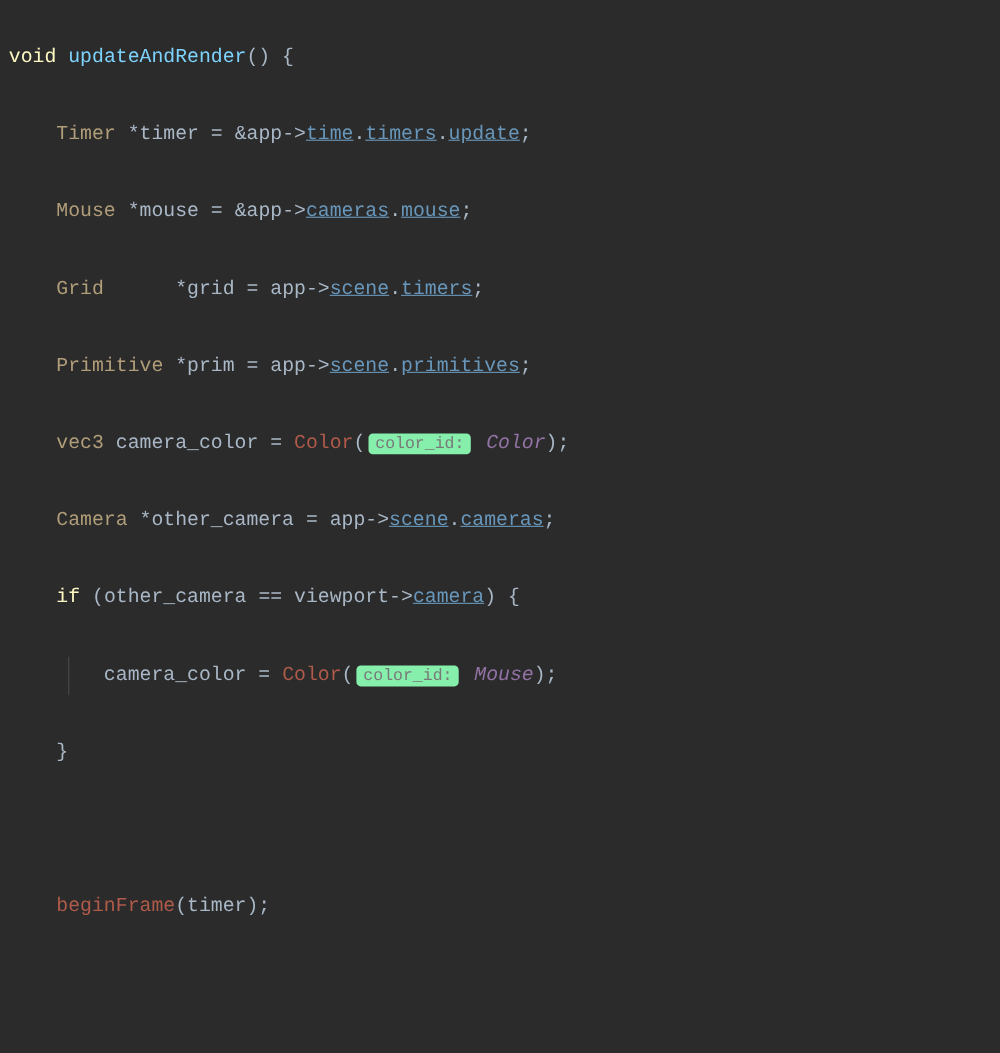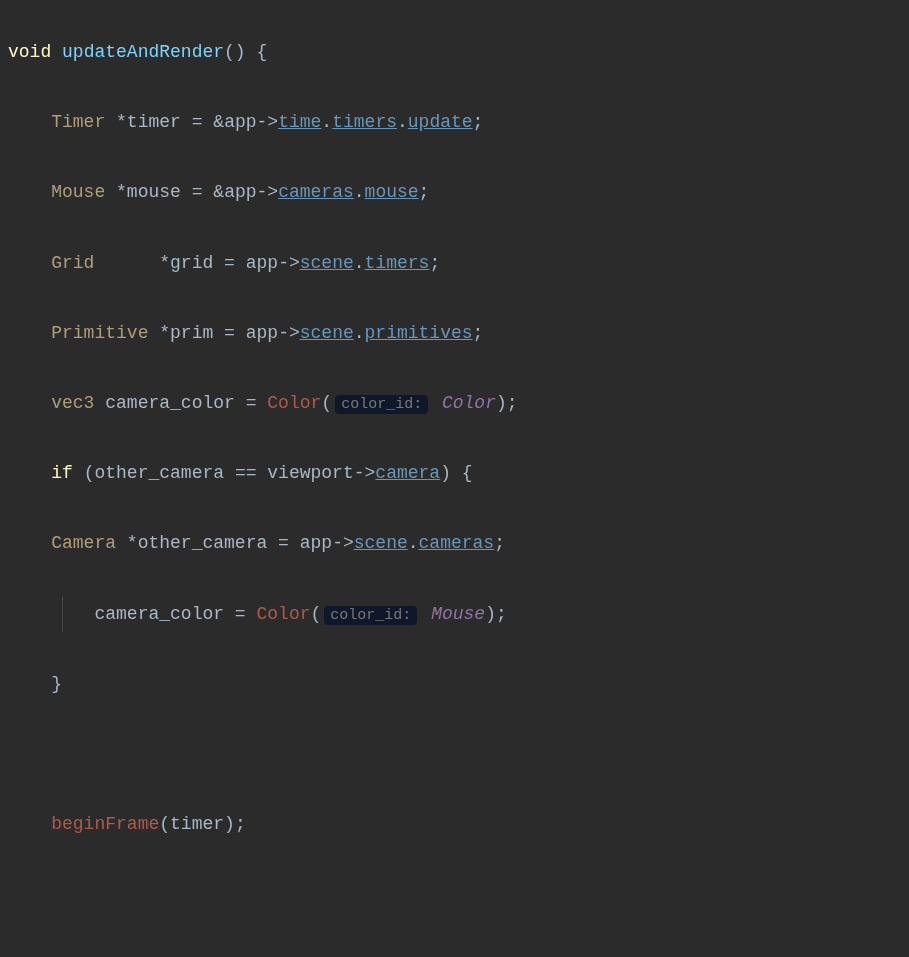--- a/index.html
+++ b/index.html
@@ -25,21 +25,21 @@
   .kw { color: #fef9c3; }          
   .type { color: #b09d79; }        
   .func { color: #7dd3fc; }        
   .funccall { color: #b05a4a; }    
   .ident { color: #a9b7c6; }       
   .field2 { color: #6897bb; text-decoration: underline; }      
   .op { color: #a9b7c6; }
   .punct { color: #a9b7c6; }
   .hint {
     color: #787878;
-    background: #0f172a;
+    background: #86efac;
     padding: 1px 6px;
     border-radius: 4px;
     font-size: 15px;
     margin: 0 3px;
   }
   .enum { color: #9373a5; font-style: italic; }
   .guide {
     position: absolute;
     width: 1px;
     background: #4a4a4a;
@@ -50,22 +50,22 @@
 </head>
 <body>
 
 <div class="editor">
 <span class="line"><span class="kw">void</span> <span class="func">updateAndRender</span><span class="punct">() {</span></span>
 <span class="line">    <span class="type">Timer</span> <span class="punct">*</span><span class="ident">timer</span> <span class="op">=</span> <span class="punct">&amp;</span><span class="ident">app</span><span class="op">-&gt;</span><span class="field2">time</span><span class="punct">.</span><span class="field2">timers</span><span class="punct">.</span><span class="field2">update</span><span class="punct">;</span></span>
 <span class="line">    <span class="type">Mouse</span> <span class="punct">*</span><span class="ident">mouse</span> <span class="op">=</span> <span class="punct">&amp;</span><span class="ident">app</span><span class="op">-&gt;</span><span class="field2">cameras</span><span class="punct">.</span><span class="field2">mouse</span><span class="punct">;</span></span>
 <span class="line">    <span class="type">Grid</span>      <span class="punct">*</span><span class="ident">grid</span> <span class="op">=</span> <span class="ident">app</span><span class="op">-&gt;</span><span class="field2">scene</span><span class="punct">.</span><span class="field2">timers</span><span class="punct">;</span></span>
 <span class="line">    <span class="type">Primitive</span> <span class="punct">*</span><span class="ident">prim</span> <span class="op">=</span> <span class="ident">app</span><span class="op">-&gt;</span><span class="field2">scene</span><span class="punct">.</span><span class="field2">primitives</span><span class="punct">;</span></span>
 <span class="line">    <span class="type">vec3</span> <span class="ident">camera_color</span> <span class="op">=</span> <span class="funccall">Color</span><span class="punct">(</span><span class="hint">color_id:</span> <span class="enum">Color</span><span class="punct">);</span></span>
+<span class="line">    <span class="type">Camera</span> <span class="punct">*</span><span class="ident">other_camera</span> <span class="op">=</span> <span class="ident">app</span><span class="op">-&gt;</span><span class="field2">scene</span><span class="punct">.</span><span class="field2">cameras</span><span class="punct">;</span></span>
 <span class="line">    <span class="kw">if</span> <span class="punct">(</span><span class="ident">other_camera</span> <span class="op">==</span> <span class="ident">viewport</span><span class="op">-&gt;</span><span class="field2">camera</span><span class="punct">) {</span></span>
-<span class="line">    <span class="type">Camera</span> <span class="punct">*</span><span class="ident">other_camera</span> <span class="op">=</span> <span class="ident">app</span><span class="op">-&gt;</span><span class="field2">scene</span><span class="punct">.</span><span class="field2">cameras</span><span class="punct">;</span></span>
 <span class="line"><span class="guide" style="left:54px;"></span>        <span class="ident">camera_color</span> <span class="op">=</span> <span class="funccall">Color</span><span class="punct">(</span><span class="hint">color_id:</span> <span class="enum">Mouse</span><span class="punct">);</span></span>
 <span class="line">    <span class="punct">}</span></span>
 <span class="line"> </span>
 <span class="line">    <span class="funccall">beginFrame</span><span class="punct">(</span><span class="ident">timer</span><span class="punct">);</span></span>
 
 
 
 
 
 

